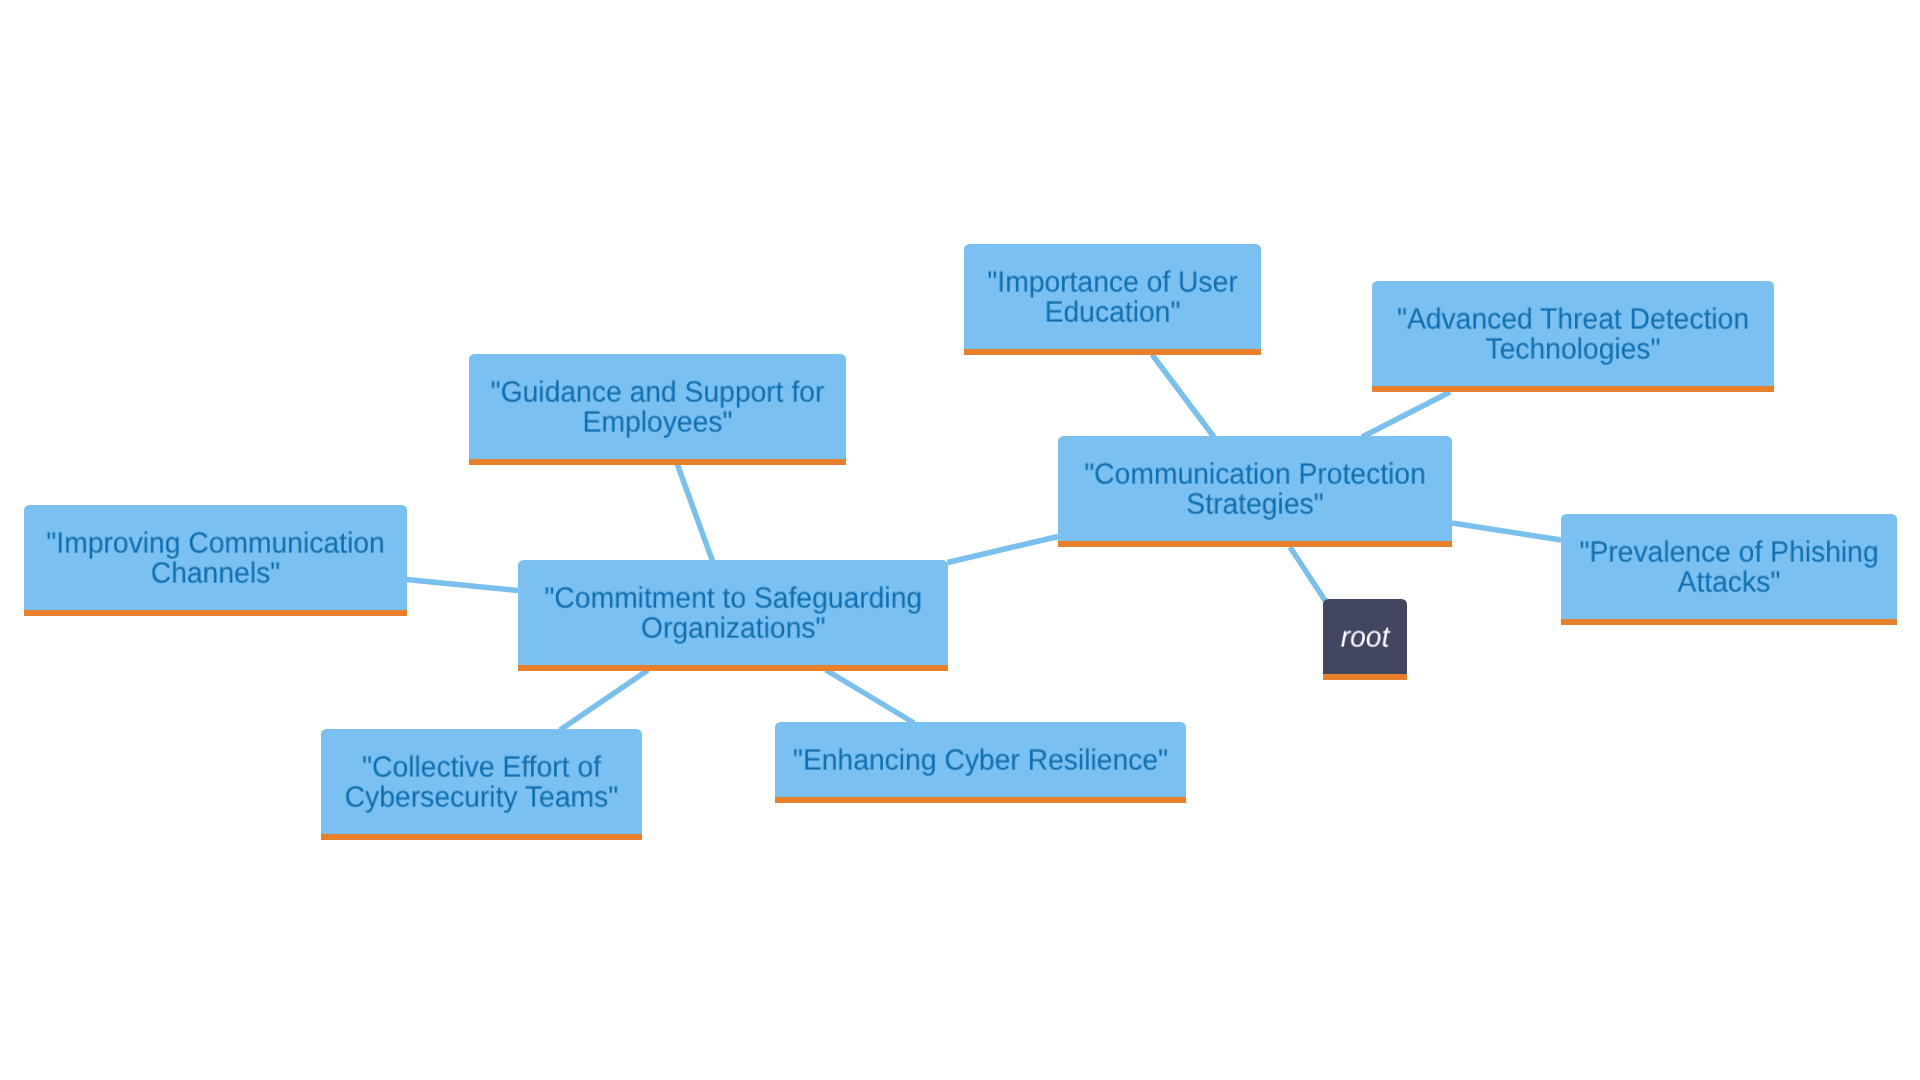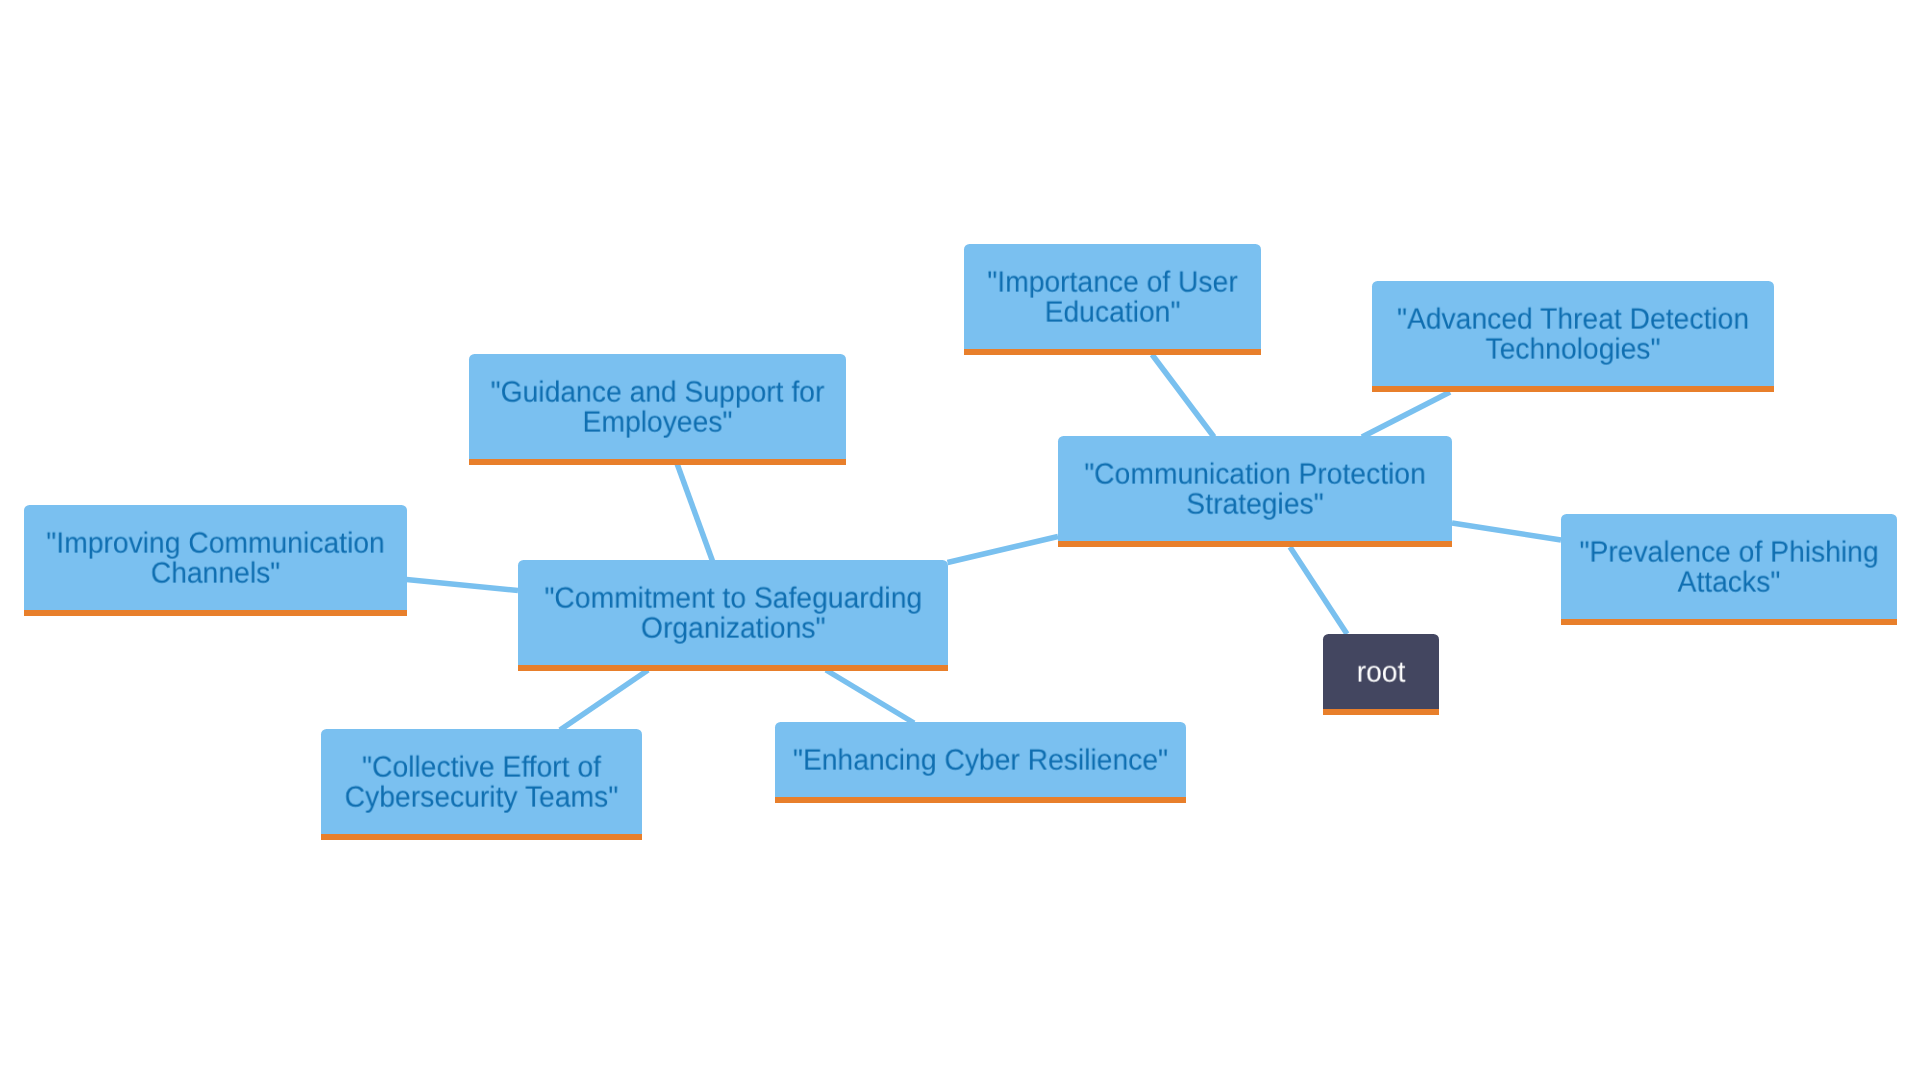--- a/index.html
+++ b/index.html
@@ -86,19 +86,19 @@
     <div class="node-underline" style="top: 105px; background: rgb(232, 127, 43);"></div>
     <div class="node-label" title="&quot;Communication Protection Strategies&quot;" style="color: rgb(15, 110, 176); font-size: 29.4px; line-height: 30.1px;">"Communication Protection
 Strategies"</div>
   </div>
   <div class="node" style="left: 1561px; top: 514px; width: 336px; height: 105px;">
     <div class="node-body" style="background: rgb(122, 192, 240);"></div>
     <div class="node-underline" style="top: 105px; background: rgb(232, 127, 43);"></div>
     <div class="node-label" title="&quot;Prevalence of Phishing Attacks&quot;" style="color: rgb(15, 110, 176); font-size: 29.4px; line-height: 30.1px;">"Prevalence of Phishing
 Attacks"</div>
   </div>
-  <div class="node root-node" style="left: 1323px; top: 634px; width: 116px; height: 75px;">
+  <div class="node root-node" style="left: 1323px; top: 599px; width: 84px; height: 75px; font-style: italic;">
     <div class="node-body" style="background: rgb(67, 70, 96);"></div>
     <div class="node-underline" style="top: 75px; background: rgb(232, 127, 43);"></div>
     <div class="node-label" title="root" style="color: rgb(255, 255, 255); font-size: 29.4px; line-height: 30.1px;">root</div>
   </div>
 
 </div>
 
 </body></html>

